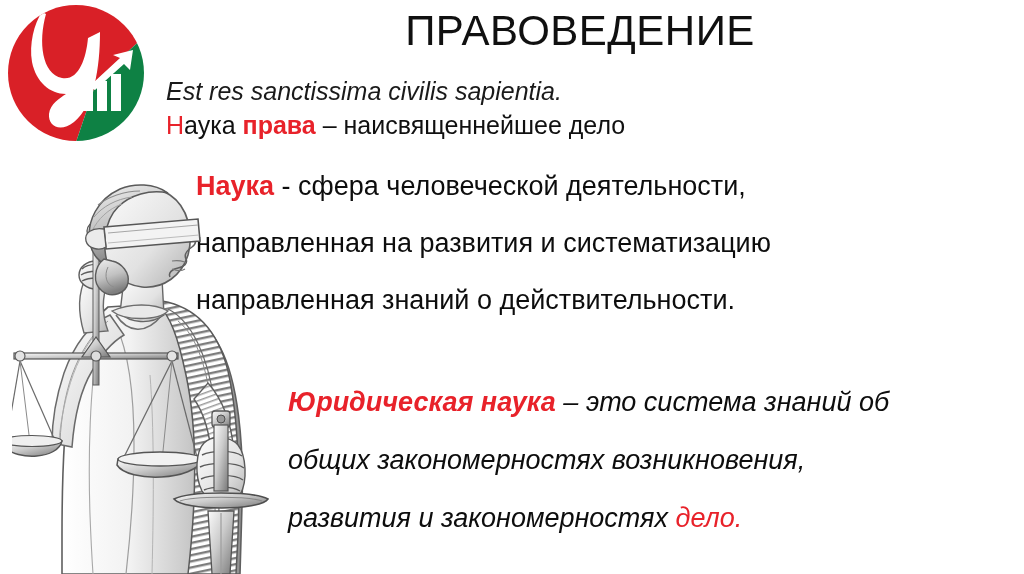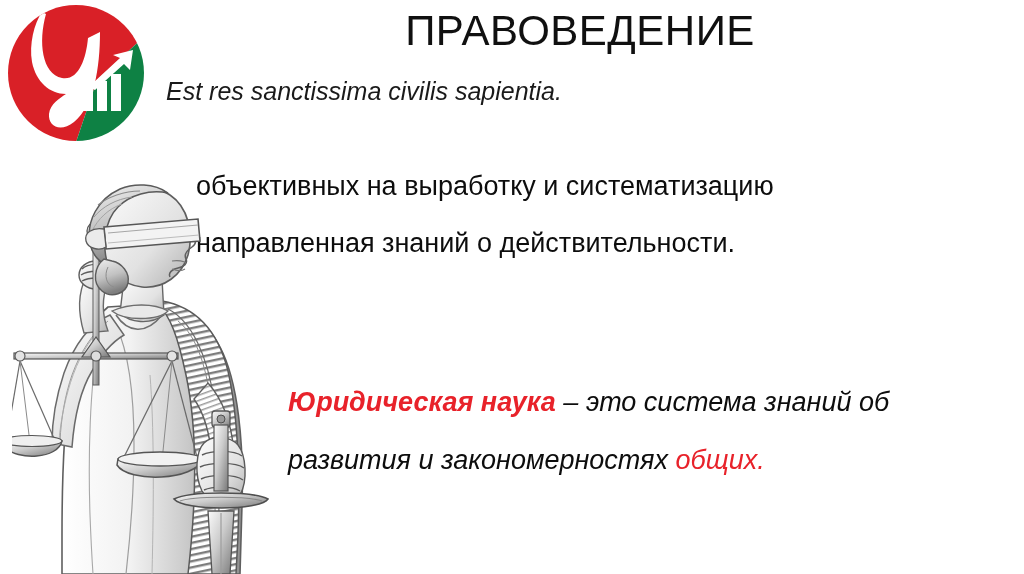--- a/index.html
+++ b/index.html
@@ -134,29 +134,32 @@
         <path d="M 62 85 L 78 74 L 92 80 L 118 56 L 111 53 L 131 48 L 128 68 L 122 62
                  L 93 88 L 79 82 L 65 92 Z" fill="#ffffff"></path>
       </g>
     </svg>
   </div>
 
   <div id="motto">Est res sanctissima civilis sapientia.</div>
 
   <div id="slide-title">ПРАВОВЕДЕНИЕ</div>
 
+  <div id="motto-translation"><span class="red">Н</span><span>аука </span><span class="red-bold">права</span><span> – наисвященнейшее дело</span></div>
 
   <div id="definition-science">
-    <div class="ln">объективных на выработку и систематизацию</div>
+    <div class="ln"><span class="red-bold">Наука</span><span> - сфера человеческой деятельности,</span></div>
+    <div class="ln">направленная на развития и систематизацию</div>
     <div class="ln">направленная знаний о действительности.</div>
   </div>
 
   <div id="definition-legal-science">
     <div class="ln"><span class="red-bold">Юридическая наука</span><span> – это система знаний об</span></div>
-    <div class="ln"><span>развития и закономерностях </span><span class="red">общих.</span></div>
+    <div class="ln">общих закономерностях возникновения,</div>
+    <div class="ln"><span>развития и закономерностях </span><span class="red">дело.</span></div>
   </div>
 
   <div id="justice-figure">
     <svg viewBox="0 0 290 399" xmlns="http://www.w3.org/2000/svg" aria-hidden="true">
       <defs>
         <linearGradient id="robeShade" x1="0" y1="0" x2="1" y2="0">
           <stop offset="0%" stop-color="#ffffff"></stop>
           <stop offset="38%" stop-color="#f2f2f2"></stop>
           <stop offset="70%" stop-color="#c9c9c9"></stop>
           <stop offset="100%" stop-color="#8f8f8f"></stop>

